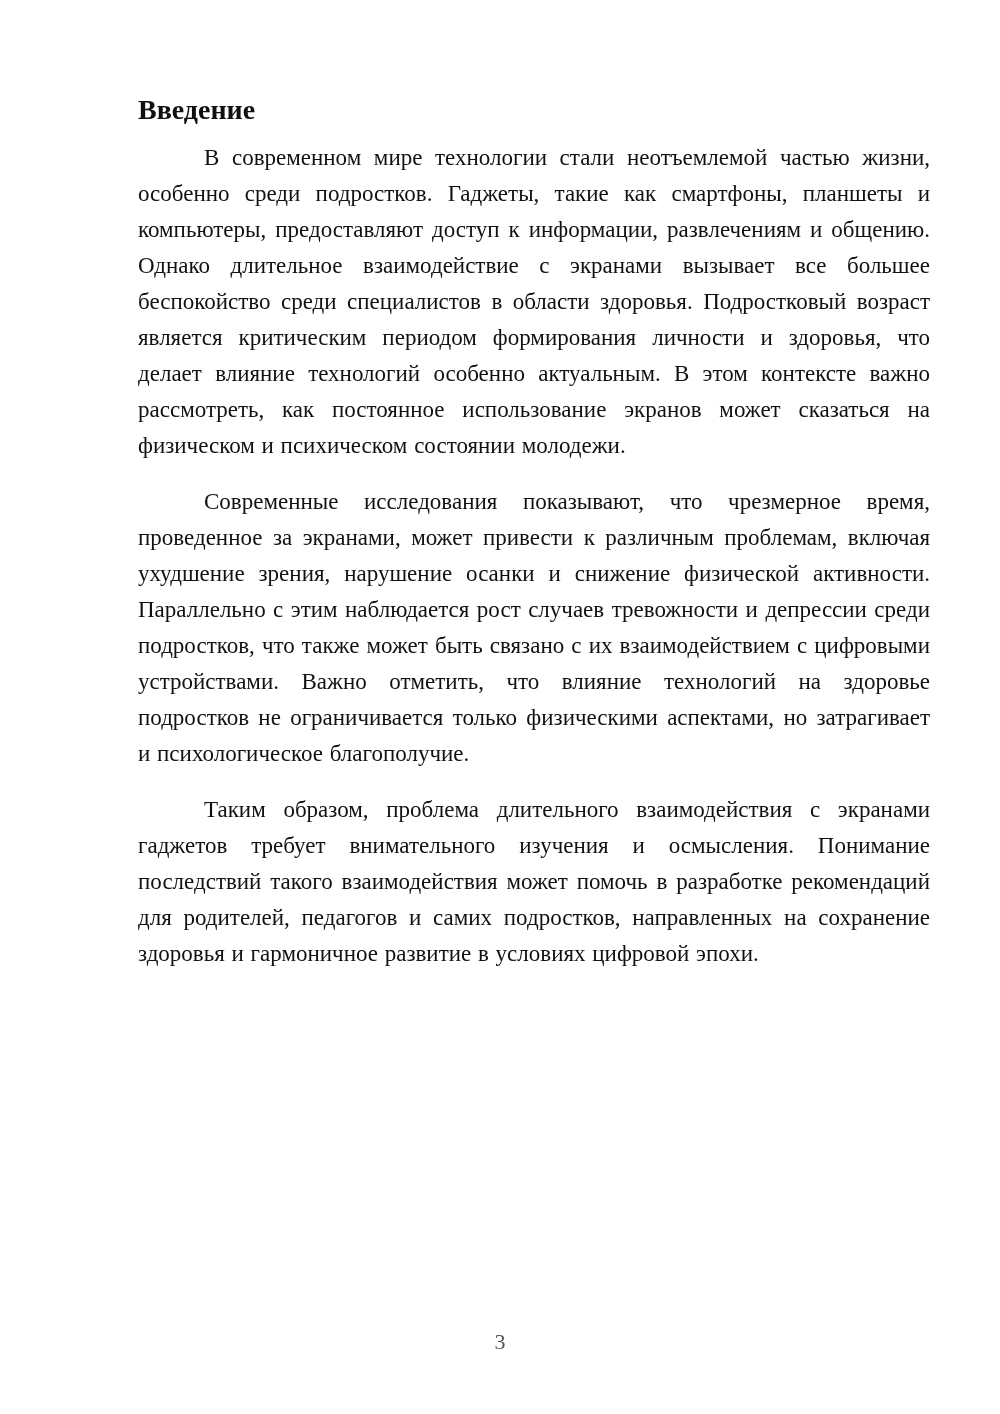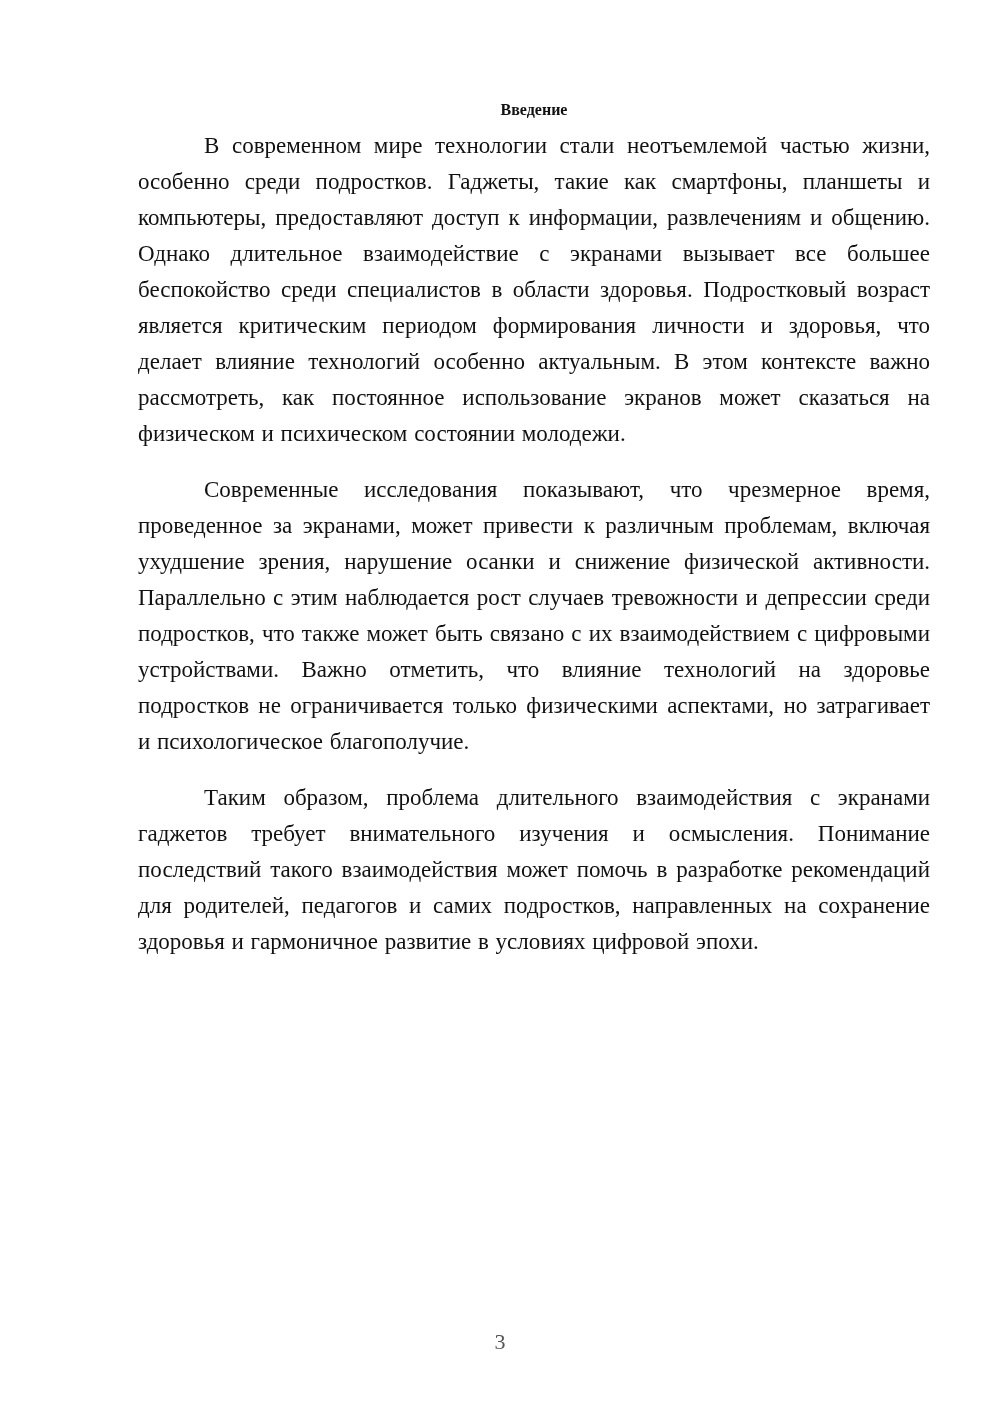--- a/index.html
+++ b/index.html
@@ -17,24 +17,23 @@
     overflow: hidden;
     box-sizing: border-box;
   }
   .content {
     position: absolute;
     top: 92px;
     left: 138px;
     width: 792px;
   }
   .heading {
-    font-size: 16px;
+    font-size: 28px;
     font-weight: bold;
-    text-align: center;
-    margin: 0 0 0 0;
+    margin: 0 0 12px 0;
     line-height: 36px;
   }
   .para {
     font-size: 23px;
     line-height: 36px;
     text-align: justify;
     text-indent: 66px;
     margin: 0 0 20px 0;
     word-spacing: 1px;
   }

